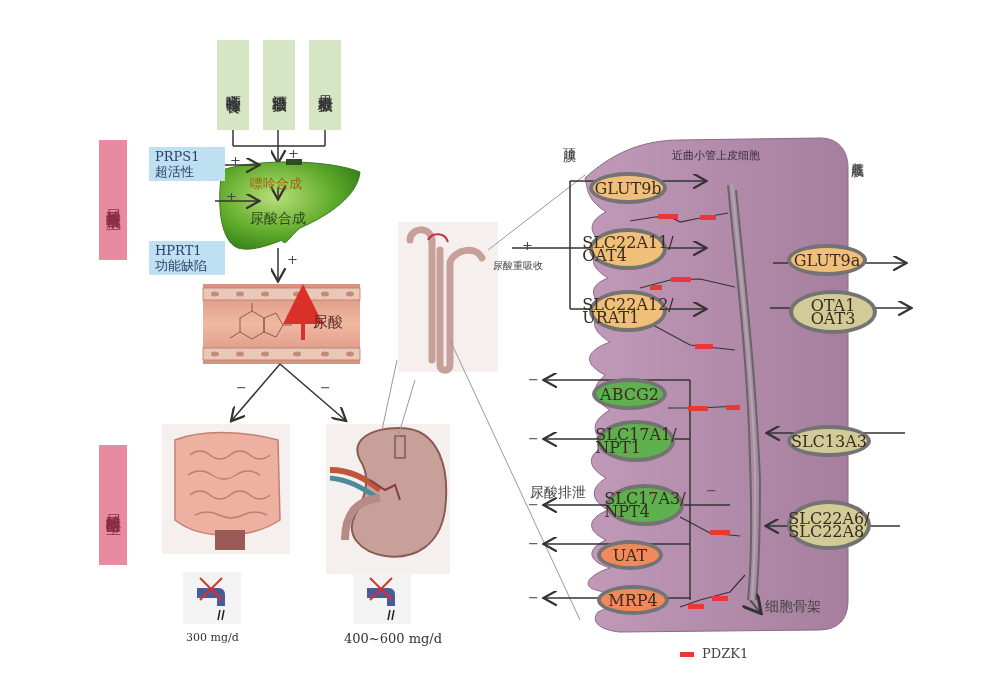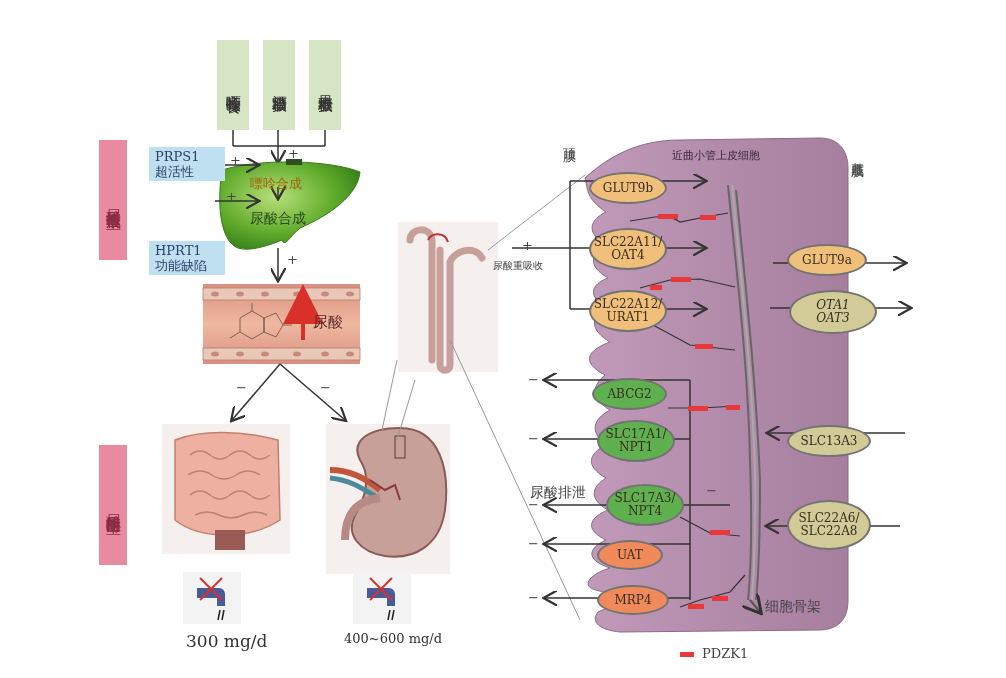--- a/index.html
+++ b/index.html
@@ -7,23 +7,23 @@
          font-family: "DejaVu Serif", "Liberation Serif", serif; color:#333; }
   svg { position:absolute; left:0; top:0; }
   .vtext { writing-mode: vertical-rl; text-orientation: upright; letter-spacing:1px; }
   .food-box { position:absolute; width:32px; height:90px; background:#d6e6c4;
               font-size:15px; display:flex; align-items:center; justify-content:center;
               color:#333; }
   .side-label { position:absolute; background:#e88ba1; color:#8b2d45; font-size:15px;
                 width:28px; display:flex; align-items:center; justify-content:center; padding:4px 0; }
   .blue-label { position:absolute; background:#bfe0f0; color:#2b3f6b; font-size:13px;
                 line-height:15px; padding:2px 6px; }
-  .oval { position:absolute; border:2px solid #737373; border-radius:50%;
-          display:flex; align-items:center; justify-content:center; text-align:center;
-          font-size:12px; line-height:13px; color:#3a2a20; box-sizing:border-box; }
+  .oval { position:absolute; border:4px solid #737373; border-radius:50%;
+          display:flex; align-items:center; justify-content:center; 
+          font-size:16px; line-height:13px; color:#3a2a20; box-sizing:border-box; }
   .o-tan { background:#f0c07a; }
   .o-green { background:#5fb04f; }
   .o-orange { background:#f08a5a; }
   .o-olive { background:#d2cb98; }
   .lbl { position:absolute; font-size:13px; color:#444; }
 </style>
 </head>
 <body>
 
 <svg width="1006" height="678" viewBox="0 0 1006 678">
@@ -220,21 +220,21 @@
 <div class="lbl" style="left:288px;top:146px;">+</div>
 <div class="lbl" style="left:226px;top:189px;">+</div>
 <div class="lbl" style="left:287px;top:252px;">+</div>
 <div class="lbl" style="left:236px;top:380px;">−</div>
 <div class="lbl" style="left:320px;top:380px;">−</div>
 
 <div class="lbl" style="left:250px;top:175px;font-size:13px;color:#a16207;">嘌呤合成</div>
 <div class="lbl" style="left:250px;top:210px;font-size:14px;color:#2b4a1a;">尿酸合成</div>
 <div class="lbl" style="left:313px;top:313px;font-size:15px;color:#5a2a2a;">尿酸</div>
 
-<div class="lbl" style="left:186px;top:631px;font-size:17px;color:#333;">300 mg/d</div>
+<div class="lbl" style="left:186px;top:631px;font-size:11px;color:#333;">300 mg/d</div>
 <div class="lbl" style="left:344px;top:631px;font-size:13px;color:#333;">400~600 mg/d</div>
 
 <div class="lbl vtext" style="left:560px;top:138px;font-size:13px;">顶膜</div>
 <div class="lbl vtext" style="left:848px;top:152px;font-size:13px;">基底膜</div>
 <div class="lbl" style="left:672px;top:148px;font-size:11px;color:#3a2a3a;">近曲小管上皮细胞</div>
 <div class="lbl" style="left:493px;top:259px;font-size:10px;">尿酸重吸收</div>
 <div class="lbl" style="left:522px;top:238px;">+</div>
 <div class="lbl" style="left:530px;top:484px;font-size:14px;">尿酸排泄</div>
 <div class="lbl" style="left:765px;top:598px;font-size:14px;">细胞骨架</div>
 <div class="lbl" style="left:702px;top:646px;font-size:13px;">PDZK1</div>
@@ -254,17 +254,17 @@
 
 <div class="oval o-green" style="left:592px;top:378px;width:75px;height:32px;">ABCG2</div>
 <div class="oval o-green" style="left:597px;top:420px;width:78px;height:42px;white-space:pre-line;">SLC17A1/
 NPT1</div>
 <div class="oval o-green" style="left:606px;top:484px;width:78px;height:42px;white-space:pre-line;">SLC17A3/
 NPT4</div>
 <div class="oval o-orange" style="left:597px;top:540px;width:66px;height:30px;">UAT</div>
 <div class="oval o-orange" style="left:597px;top:585px;width:72px;height:30px;">MRP4</div>
 
 <div class="oval o-tan" style="left:787px;top:244px;width:80px;height:32px;">GLUT9a</div>
-<div class="oval o-olive" style="left:789px;top:290px;width:88px;height:44px;white-space:pre-line;font-style:italic;">OTA1
+<div class="oval o-olive" style="left:789px;top:290px;width:88px;height:44px;white-space:pre-line;">OTA1
 OAT3</div>
 <div class="oval o-olive" style="left:787px;top:425px;width:84px;height:32px;">SLC13A3</div>
 <div class="oval o-olive" style="left:787px;top:500px;width:84px;height:50px;white-space:pre-line;">SLC22A6/
 SLC22A8</div>
 
 </body></html>

